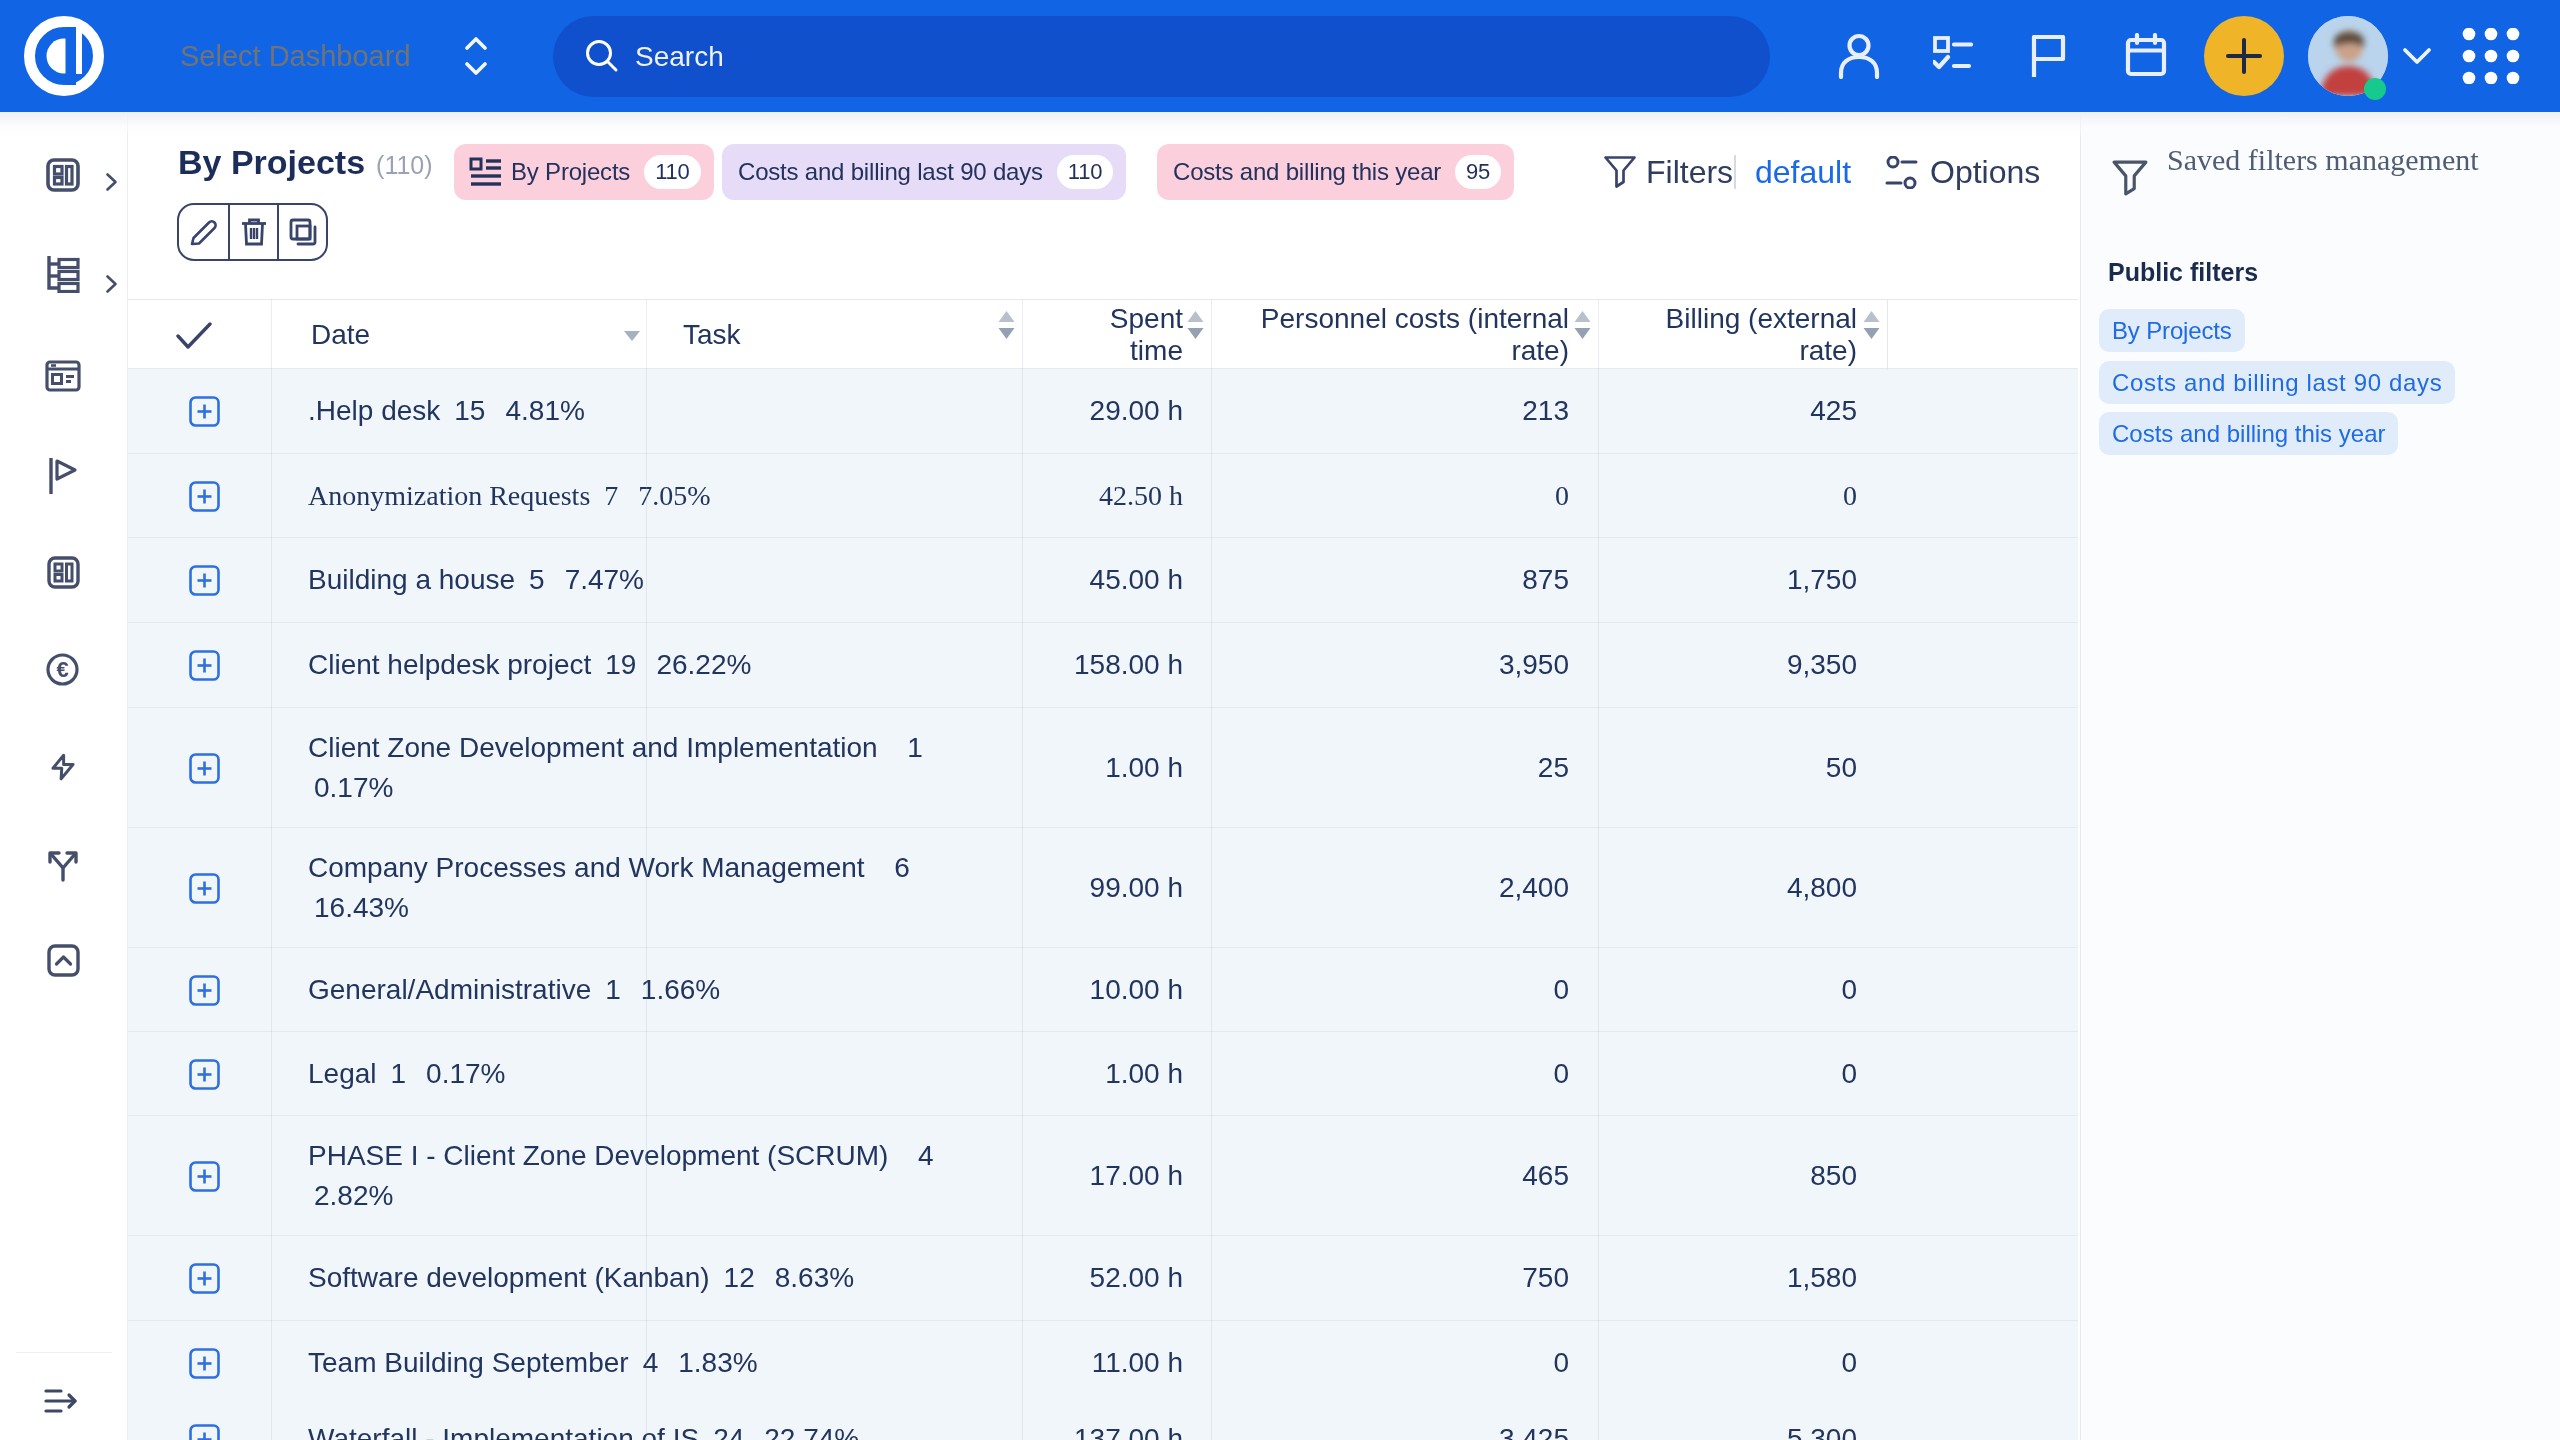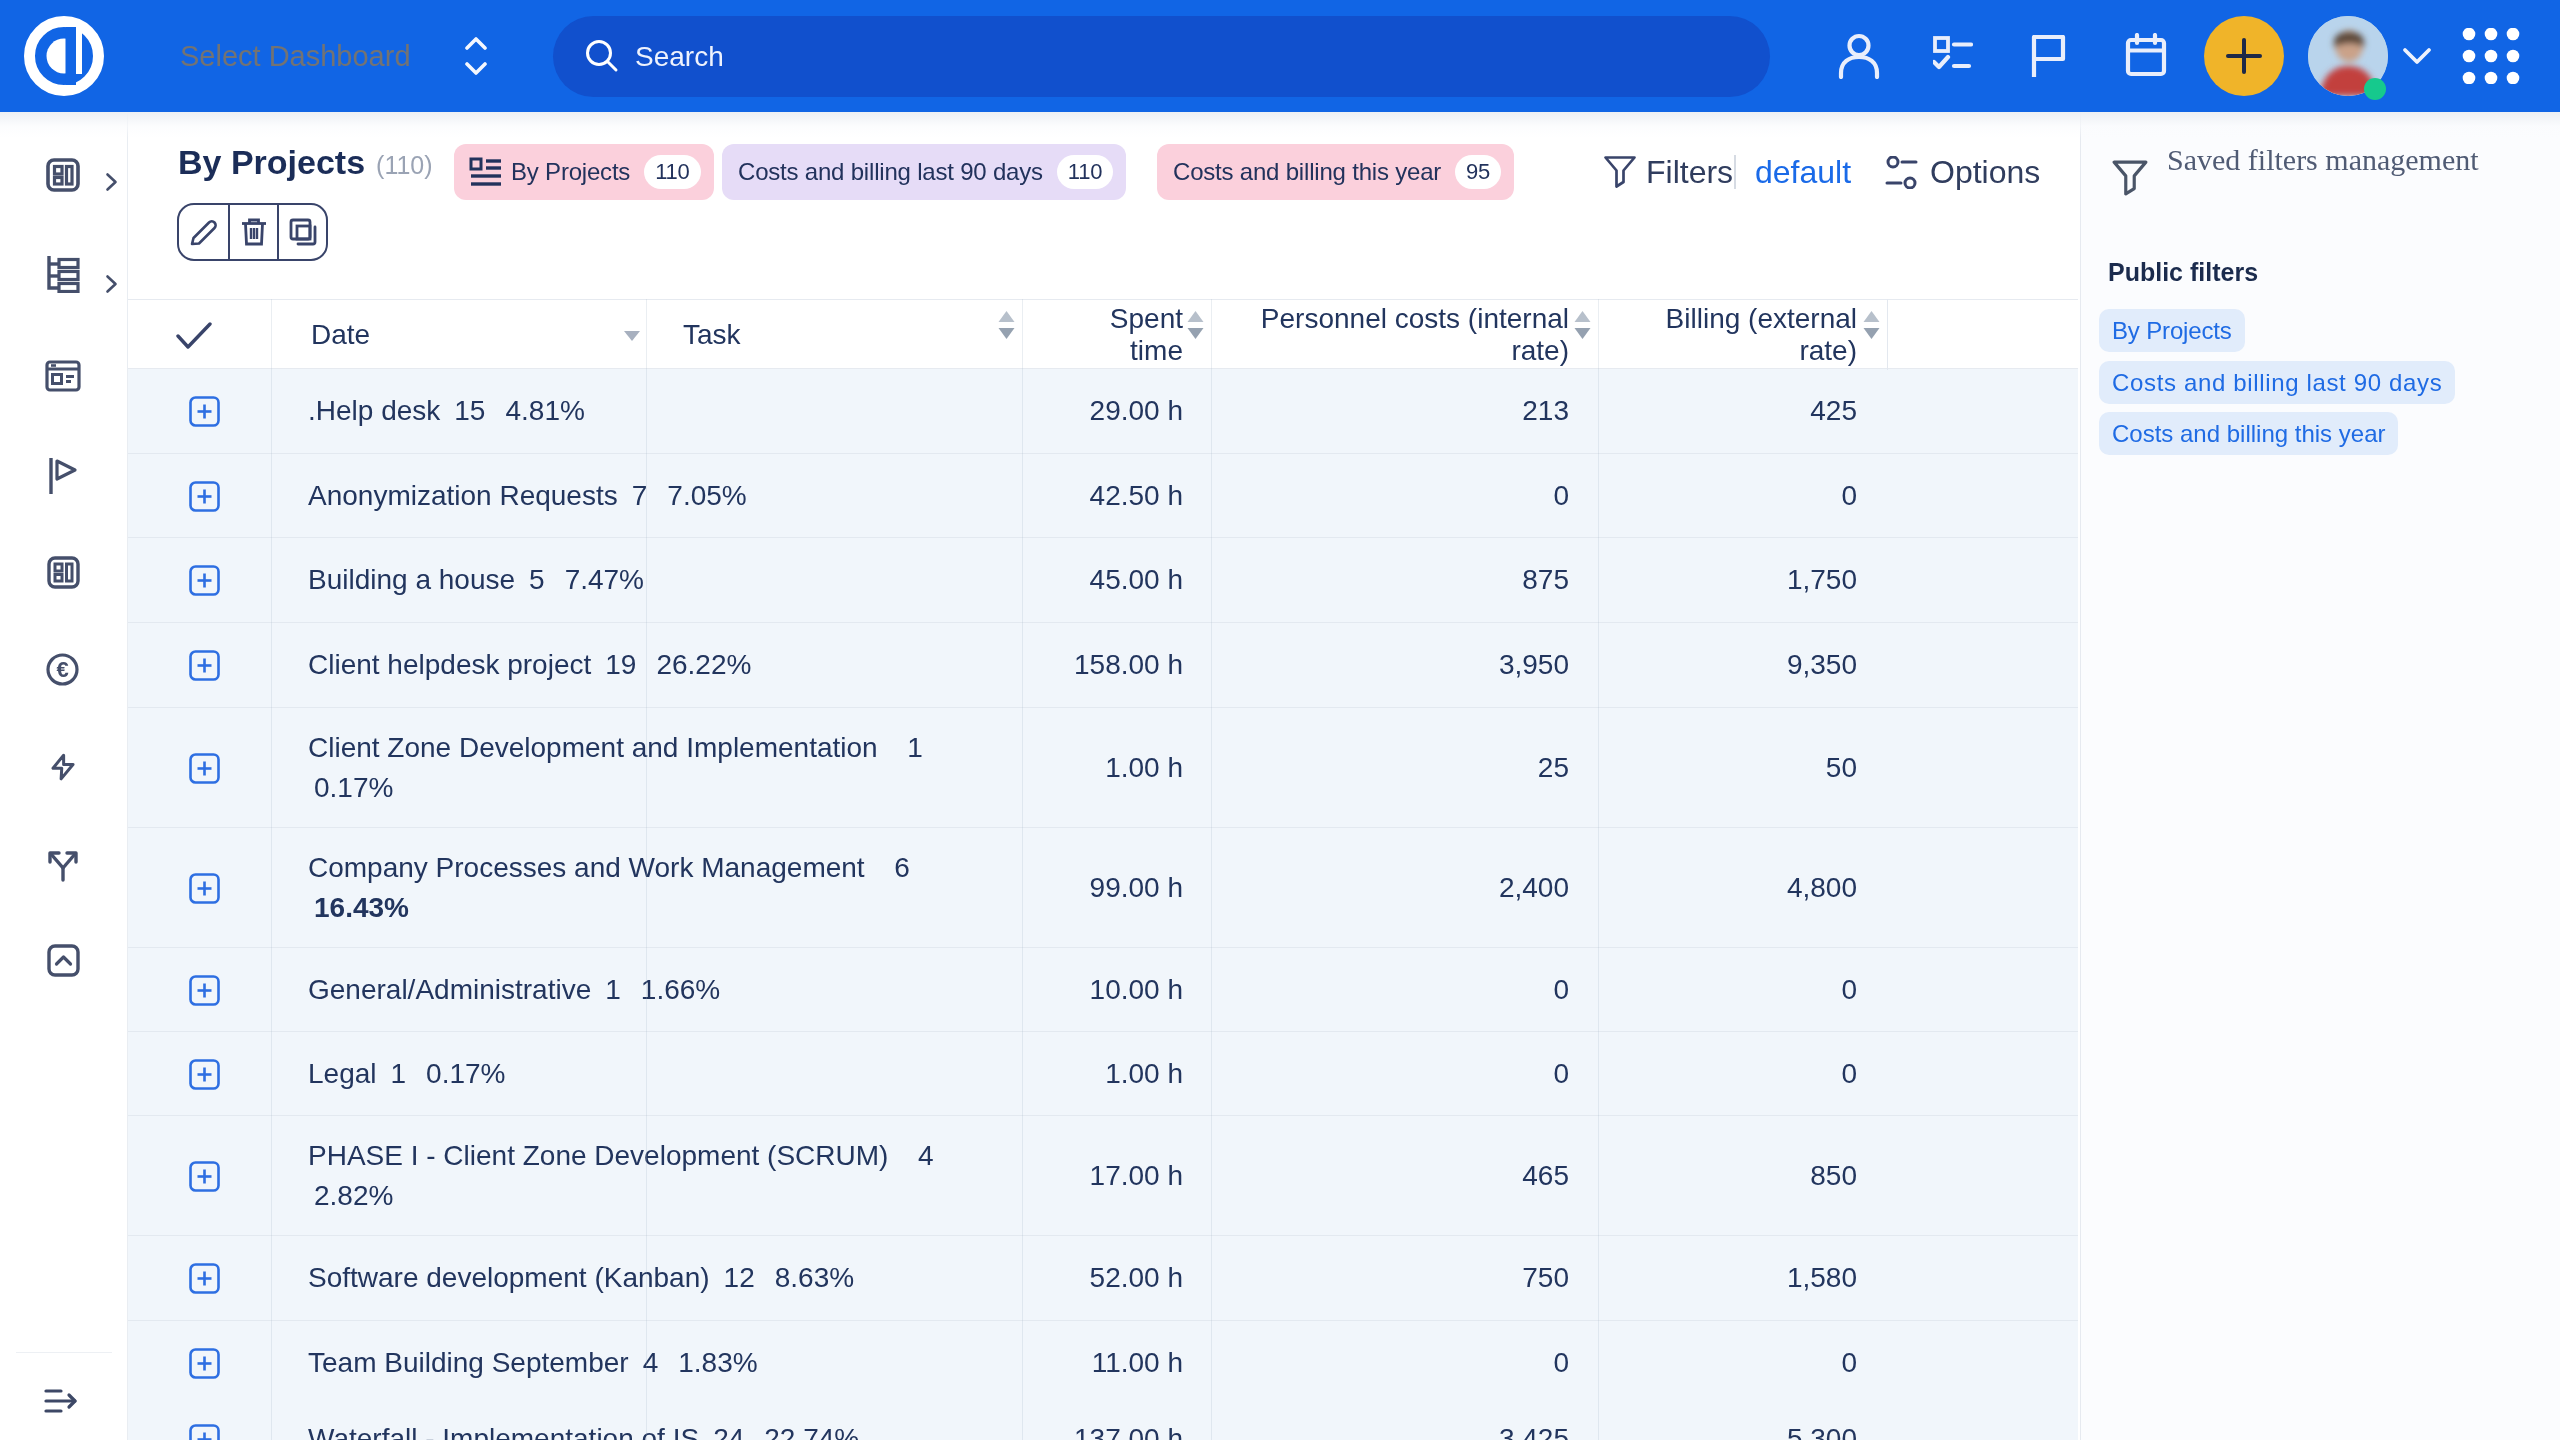--- a/index.html
+++ b/index.html
@@ -322,21 +322,21 @@
         <svg class="plus" style="top:27px;" width="31" height="31" viewBox="0 0 31 31">
           <rect x="1.5" y="1.5" width="28" height="28" rx="5" fill="none" stroke="#2e6fe2" stroke-width="2.6"></rect>
           <line x1="8.5" y1="15.5" x2="22.5" y2="15.5" stroke="#2e6fe2" stroke-width="2.6"></line>
           <line x1="15.5" y1="8.5" x2="15.5" y2="22.5" stroke="#2e6fe2" stroke-width="2.6"></line>
         </svg>
         <div class="pname">.Help desk<span class="pcount">15</span><span class="ppct">4.81%</span></div>
         <div class="v1 vc">29.00 h</div>
         <div class="v2 vc">213</div>
         <div class="v3 vc">425</div>
       </div>
-      <div class="tr" style="top:342px; height:84px;">
+      <div class="tr" style="top:342px; height:84px;font-family:Liberation Serif, serif;">
         <svg class="plus" style="top:26.5px;" width="31" height="31" viewBox="0 0 31 31">
           <rect x="1.5" y="1.5" width="28" height="28" rx="5" fill="none" stroke="#2e6fe2" stroke-width="2.6"></rect>
           <line x1="8.5" y1="15.5" x2="22.5" y2="15.5" stroke="#2e6fe2" stroke-width="2.6"></line>
           <line x1="15.5" y1="8.5" x2="15.5" y2="22.5" stroke="#2e6fe2" stroke-width="2.6"></line>
         </svg>
         <div class="pname">Anonymization Requests<span class="pcount">7</span><span class="ppct">7.05%</span></div>
         <div class="v1 vc">42.50 h</div>
         <div class="v2 vc">0</div>
         <div class="v3 vc">0</div>
       </div>
@@ -377,21 +377,21 @@
         <div class="v3 vc">50</div>
       </div>
       <div class="tr" style="top:716px; height:120px;">
         <svg class="plus" style="top:44.5px;" width="31" height="31" viewBox="0 0 31 31">
           <rect x="1.5" y="1.5" width="28" height="28" rx="5" fill="none" stroke="#2e6fe2" stroke-width="2.6"></rect>
           <line x1="8.5" y1="15.5" x2="22.5" y2="15.5" stroke="#2e6fe2" stroke-width="2.6"></line>
           <line x1="15.5" y1="8.5" x2="15.5" y2="22.5" stroke="#2e6fe2" stroke-width="2.6"></line>
         </svg>
         <div class="pname2">
           <div>Company Processes and Work Management<span class="pcount" style="display:inline;">&nbsp;&nbsp;6</span></div>
-          <div style="padding-left:6px;font-weight:bold;">16.43%</div>
+          <div style="padding-left:6px;">16.43%</div>
         </div>
         <div class="v1 vc">99.00 h</div>
         <div class="v2 vc">2,400</div>
         <div class="v3 vc">4,800</div>
       </div>
       <div class="tr" style="top:836px; height:84px;">
         <svg class="plus" style="top:26.5px;" width="31" height="31" viewBox="0 0 31 31">
           <rect x="1.5" y="1.5" width="28" height="28" rx="5" fill="none" stroke="#2e6fe2" stroke-width="2.6"></rect>
           <line x1="8.5" y1="15.5" x2="22.5" y2="15.5" stroke="#2e6fe2" stroke-width="2.6"></line>
           <line x1="15.5" y1="8.5" x2="15.5" y2="22.5" stroke="#2e6fe2" stroke-width="2.6"></line>

